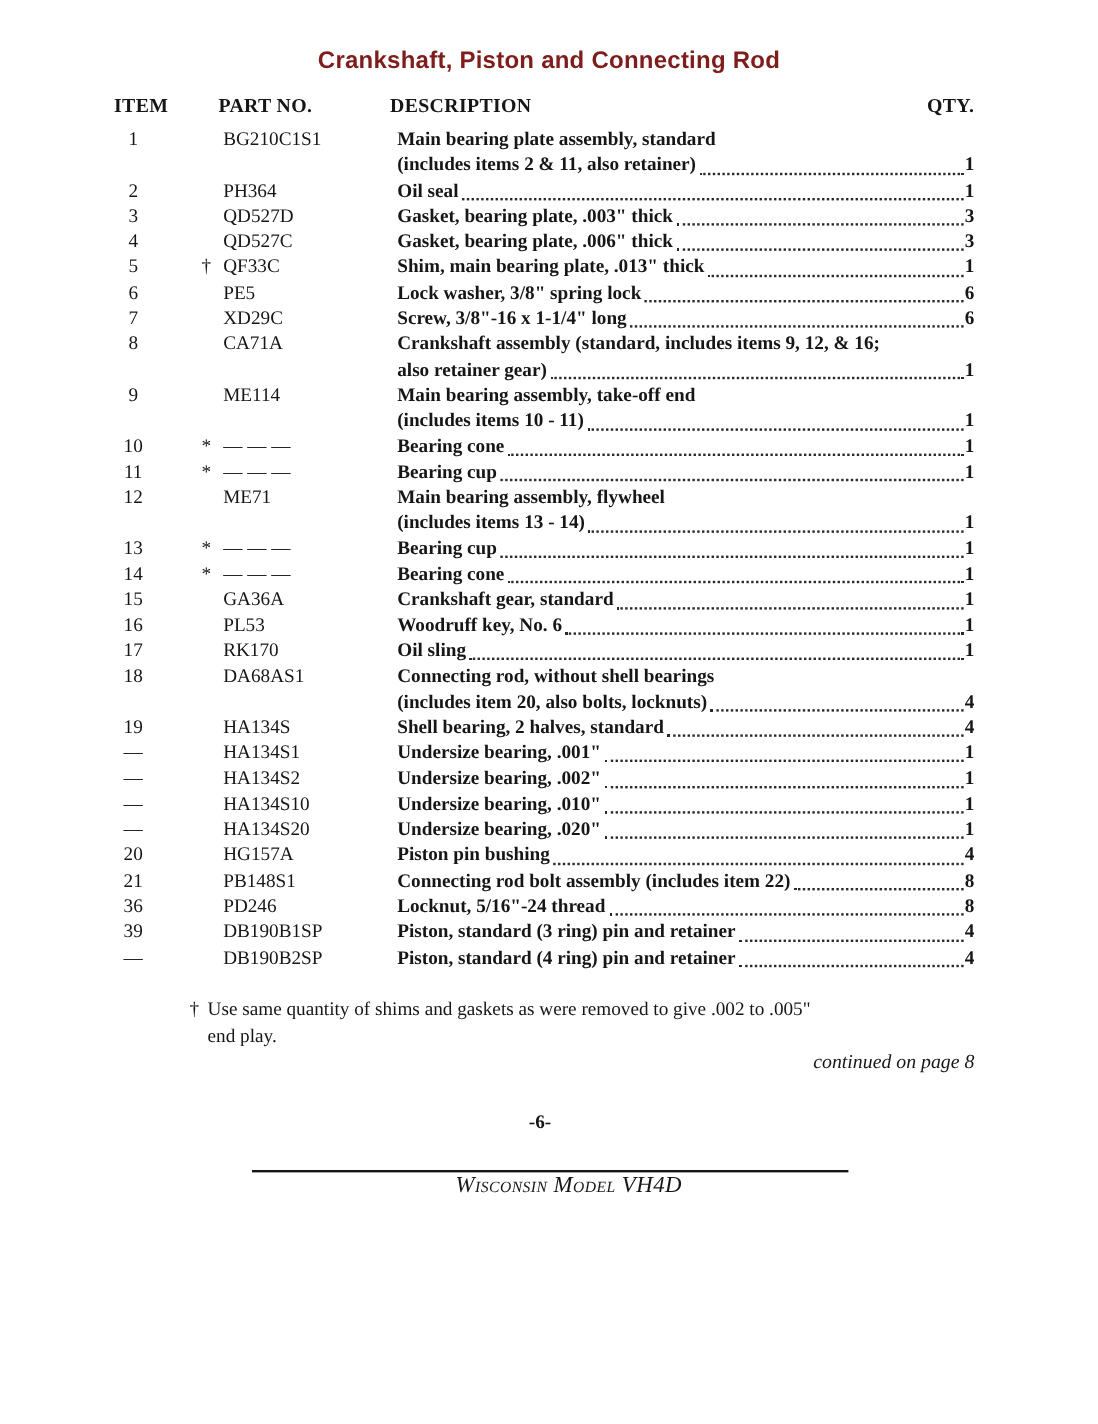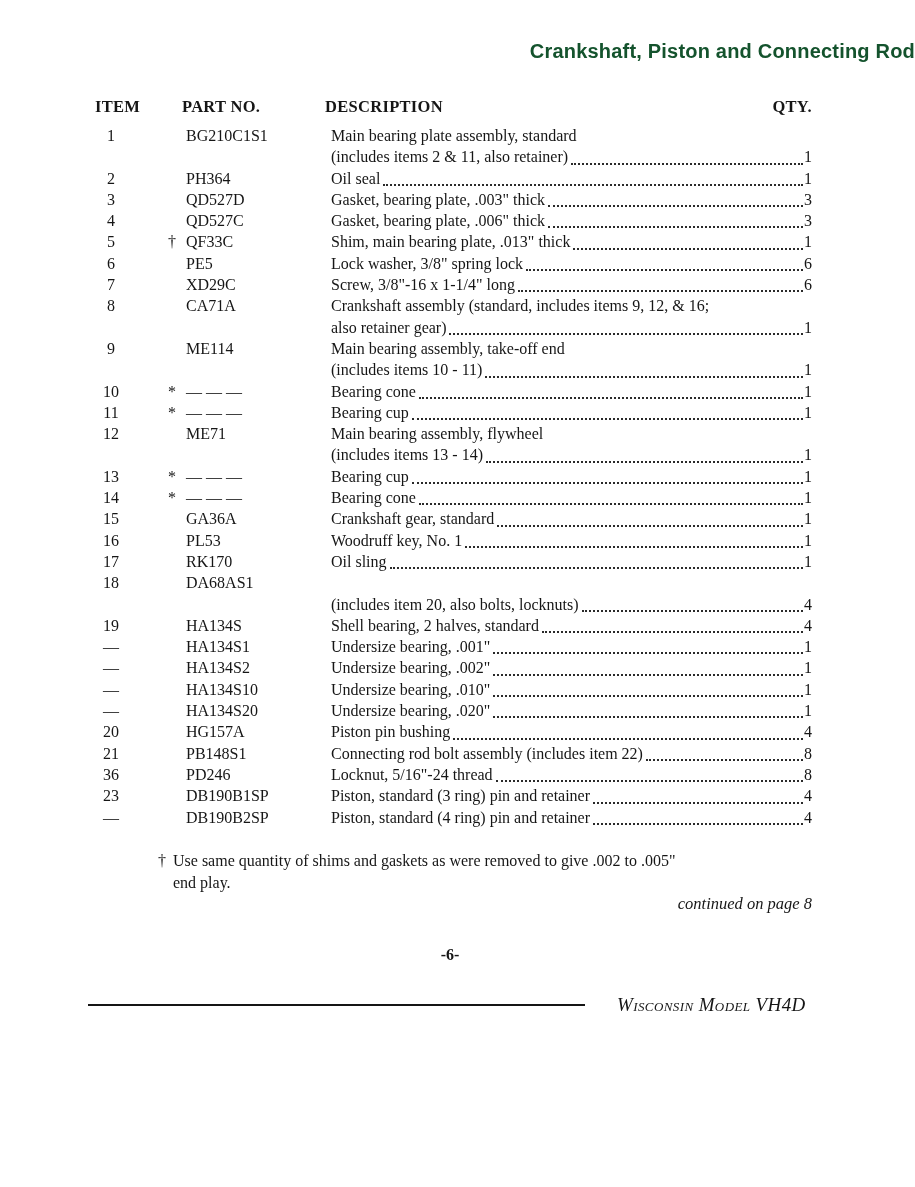--- a/index.html
+++ b/index.html
@@ -13,34 +13,34 @@
     color: #161616;
   }
   .page {
     position: relative;
     width: 915px;
     height: 1187px;
     background: #fff;
   }
   .title {
     margin-top: 40px;
-    text-align: right;
+    text-align: center;
     font-family: "Liberation Sans", sans-serif;
     font-weight: bold;
     font-size: 20px;
     letter-spacing: 0.2px;
-    color: #14532d;
+    color: #7f1d1d;
   }
   .content {
     margin-left: 88px;
     width: 724px;
   }
   .thead {
     display: flex;
-    margin-top: 34px;
+    margin-top: 15px;
     font-weight: bold;
     font-size: 16.5px;
     letter-spacing: 0.3px;
   }
   .thead .h-item { width: 67px; text-align: left; padding-left: 7px; flex-shrink: 0; }
   .thead .h-part { width: 163px; padding-left: 20px; box-sizing: border-box; flex-shrink: 0; }
   .thead .h-desc { flex: 1; }
   .thead .h-qty  { text-align: center; }
   .tbody { margin-top: 8px; font-size: 16px; }
   .row {
@@ -55,20 +55,21 @@
     flex-shrink: 0;
     box-sizing: border-box;
     white-space: nowrap;
   }
   .part-prefix { display: inline-block; width: 18px; }
   .col-desc {
     flex: 1;
     display: flex;
     align-items: baseline;
     min-width: 0;
+    font-weight: bold;
   }
   .desc-text { white-space: pre-wrap; }
   .dot-leader {
     flex: 1;
     min-width: 6px;
     border-bottom: 2px dotted #2a2a2a;
     margin: 0 1px 3px 3px;
     align-self: flex-end;
     height: 0;
   }
@@ -92,20 +93,21 @@
     text-align: center;
     font-weight: bold;
     font-size: 16px;
   }
   .footer {
     display: flex;
     align-items: center;
     margin-top: 30px;
     margin-left: 88px;
     width: 740px;
+    flex-direction: column;
   }
   .footer-rule {
     width: 497px;
     height: 2px;
     background: #151515;
     flex-shrink: 0;
   }
   .footer-text {
     margin-left: 32px;
     font-style: italic;
@@ -319,39 +321,44 @@
       <span class="desc-text">Crankshaft gear, standard</span>
       <span class="dot-leader"></span>
       <span class="qty-cell">1</span>
     </span>
   </div>
 
   <div class="row">
     <span class="col-item">16</span>
     <span class="col-part"><span class="part-prefix"></span><span>PL53</span></span>
     <span class="col-desc">
-      <span class="desc-text">Woodruff key, No. 1</span>
+      <span class="desc-text">Woodruff key, No. 6</span>
       <span class="dot-leader"></span>
       <span class="qty-cell">1</span>
     </span>
   </div>
 
   <div class="row">
     <span class="col-item">17</span>
     <span class="col-part"><span class="part-prefix"></span><span>RK170</span></span>
     <span class="col-desc">
       <span class="desc-text">Oil sling</span>
       <span class="dot-leader"></span>
       <span class="qty-cell">1</span>
     </span>
   </div>
 
   <div class="row">
     <span class="col-item">18</span>
     <span class="col-part"><span class="part-prefix"></span><span>DA68AS1</span></span>
+    <span class="col-desc">
+      <span class="desc-text">Connecting rod, without shell bearings</span>
+
+      <span class="qty-cell"></span>
+    </span>
   </div>
 
   <div class="row">
     <span class="col-item"></span>
     <span class="col-part"><span class="part-prefix"></span><span></span></span>
     <span class="col-desc">
       <span class="desc-text">(includes item 20, also bolts, locknuts)</span>
       <span class="dot-leader"></span>
       <span class="qty-cell">4</span>
     </span>
@@ -431,21 +438,21 @@
     <span class="col-item">36</span>
     <span class="col-part"><span class="part-prefix"></span><span>PD246</span></span>
     <span class="col-desc">
       <span class="desc-text">Locknut, 5/16"-24 thread</span>
       <span class="dot-leader"></span>
       <span class="qty-cell">8</span>
     </span>
   </div>
 
   <div class="row">
-    <span class="col-item">23</span>
+    <span class="col-item">39</span>
     <span class="col-part"><span class="part-prefix"></span><span>DB190B1SP</span></span>
     <span class="col-desc">
       <span class="desc-text">Piston, standard (3 ring) pin and retainer</span>
       <span class="dot-leader"></span>
       <span class="qty-cell">4</span>
     </span>
   </div>
 
   <div class="row">
     <span class="col-item">—</span>

